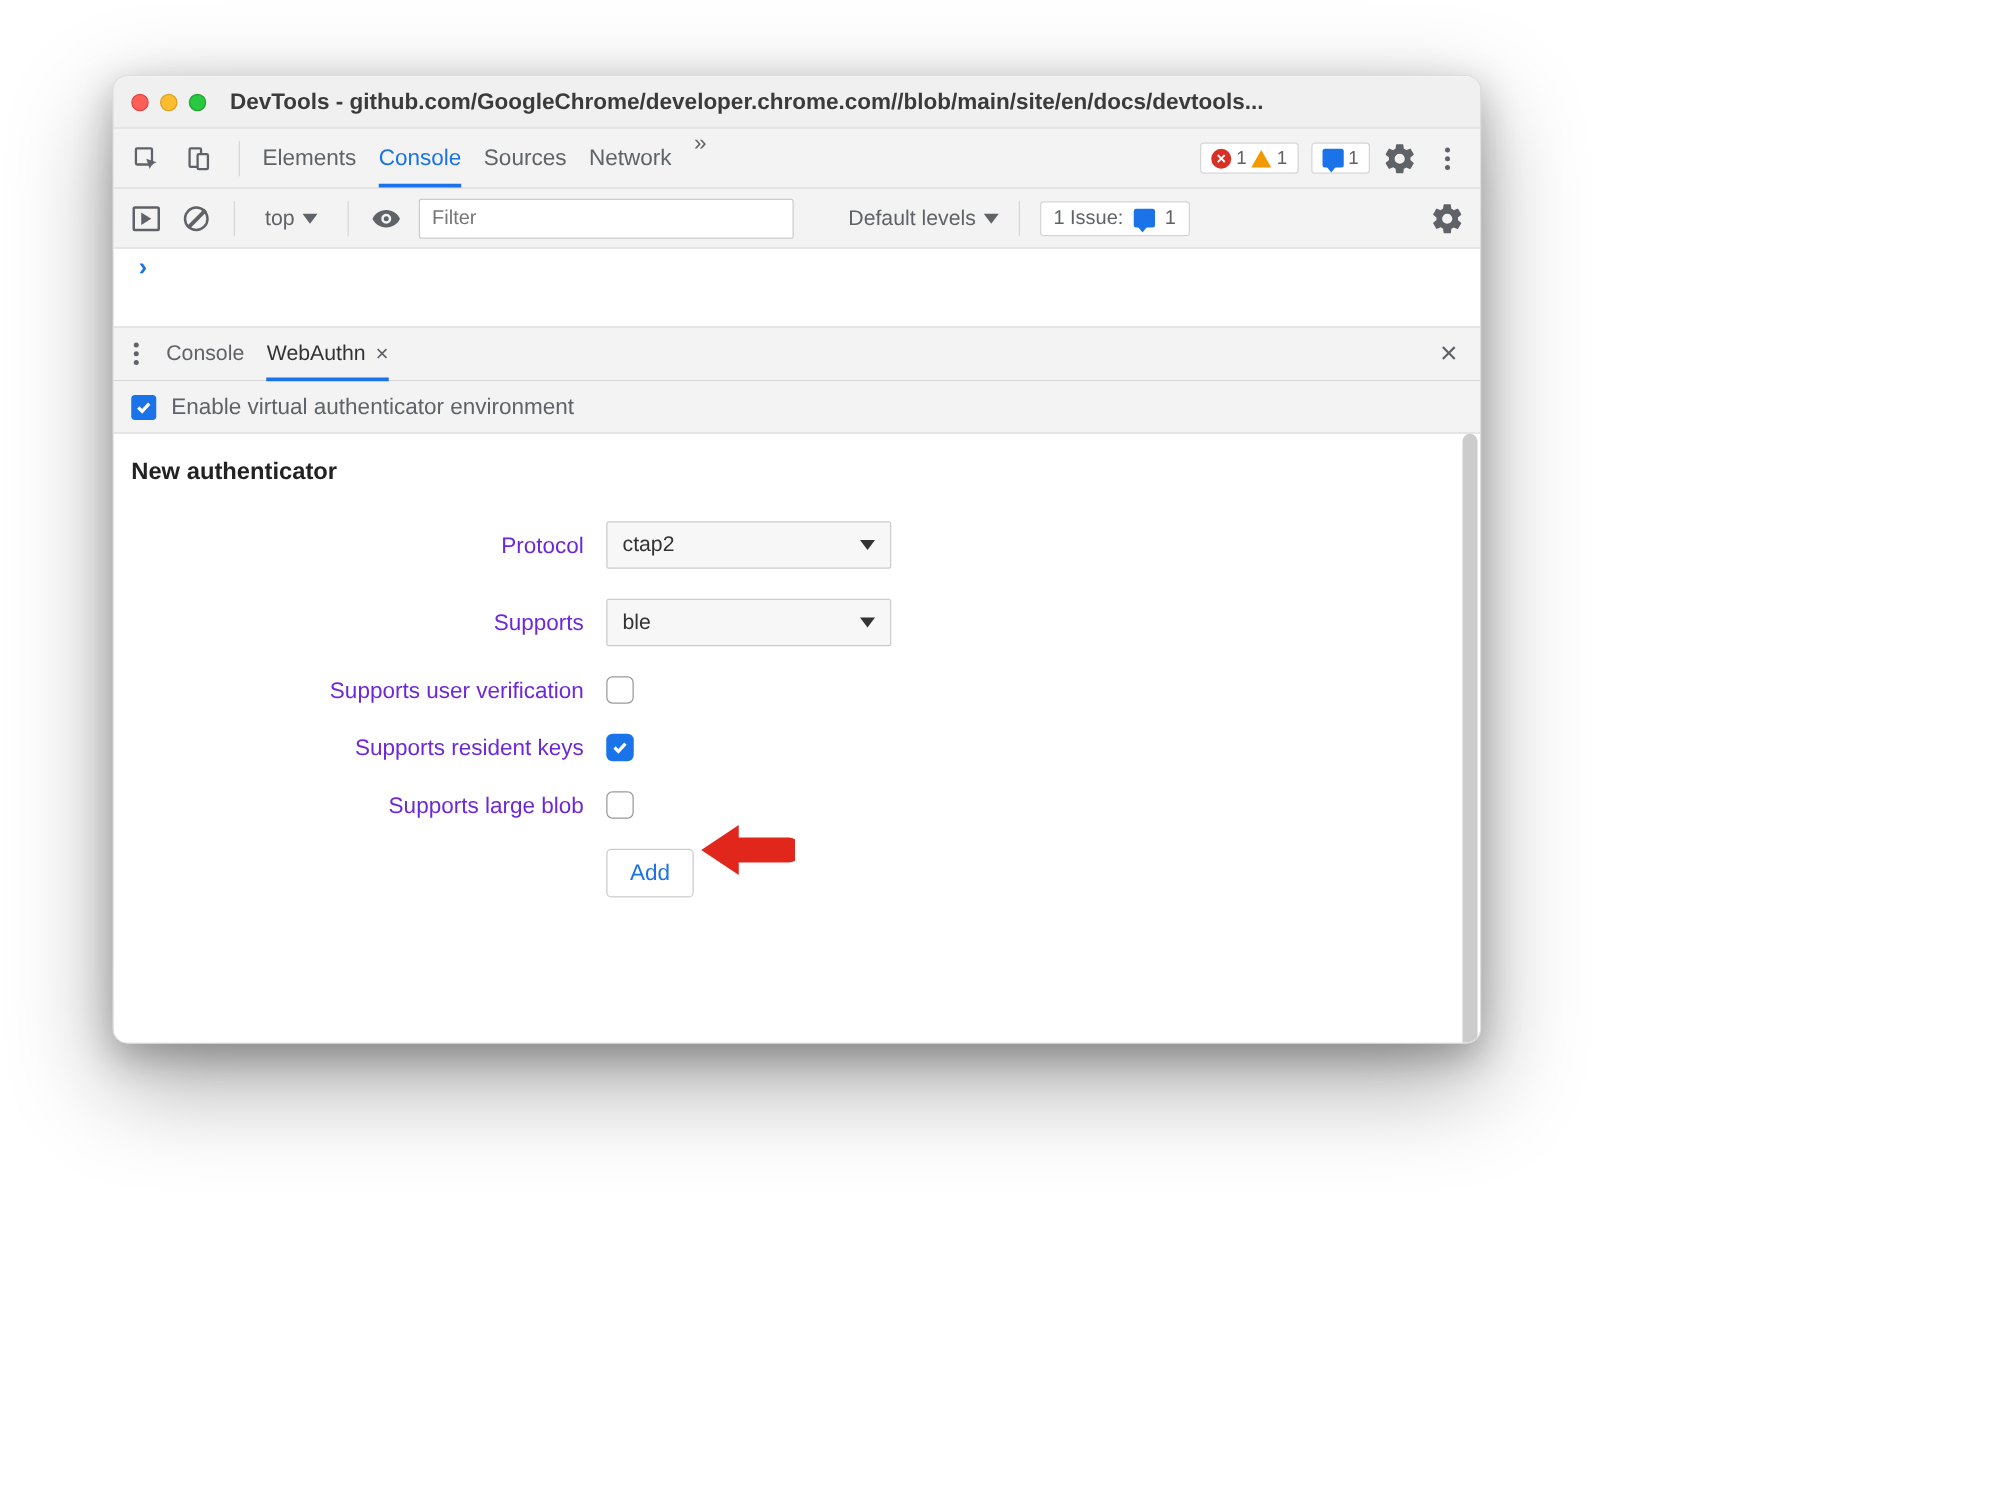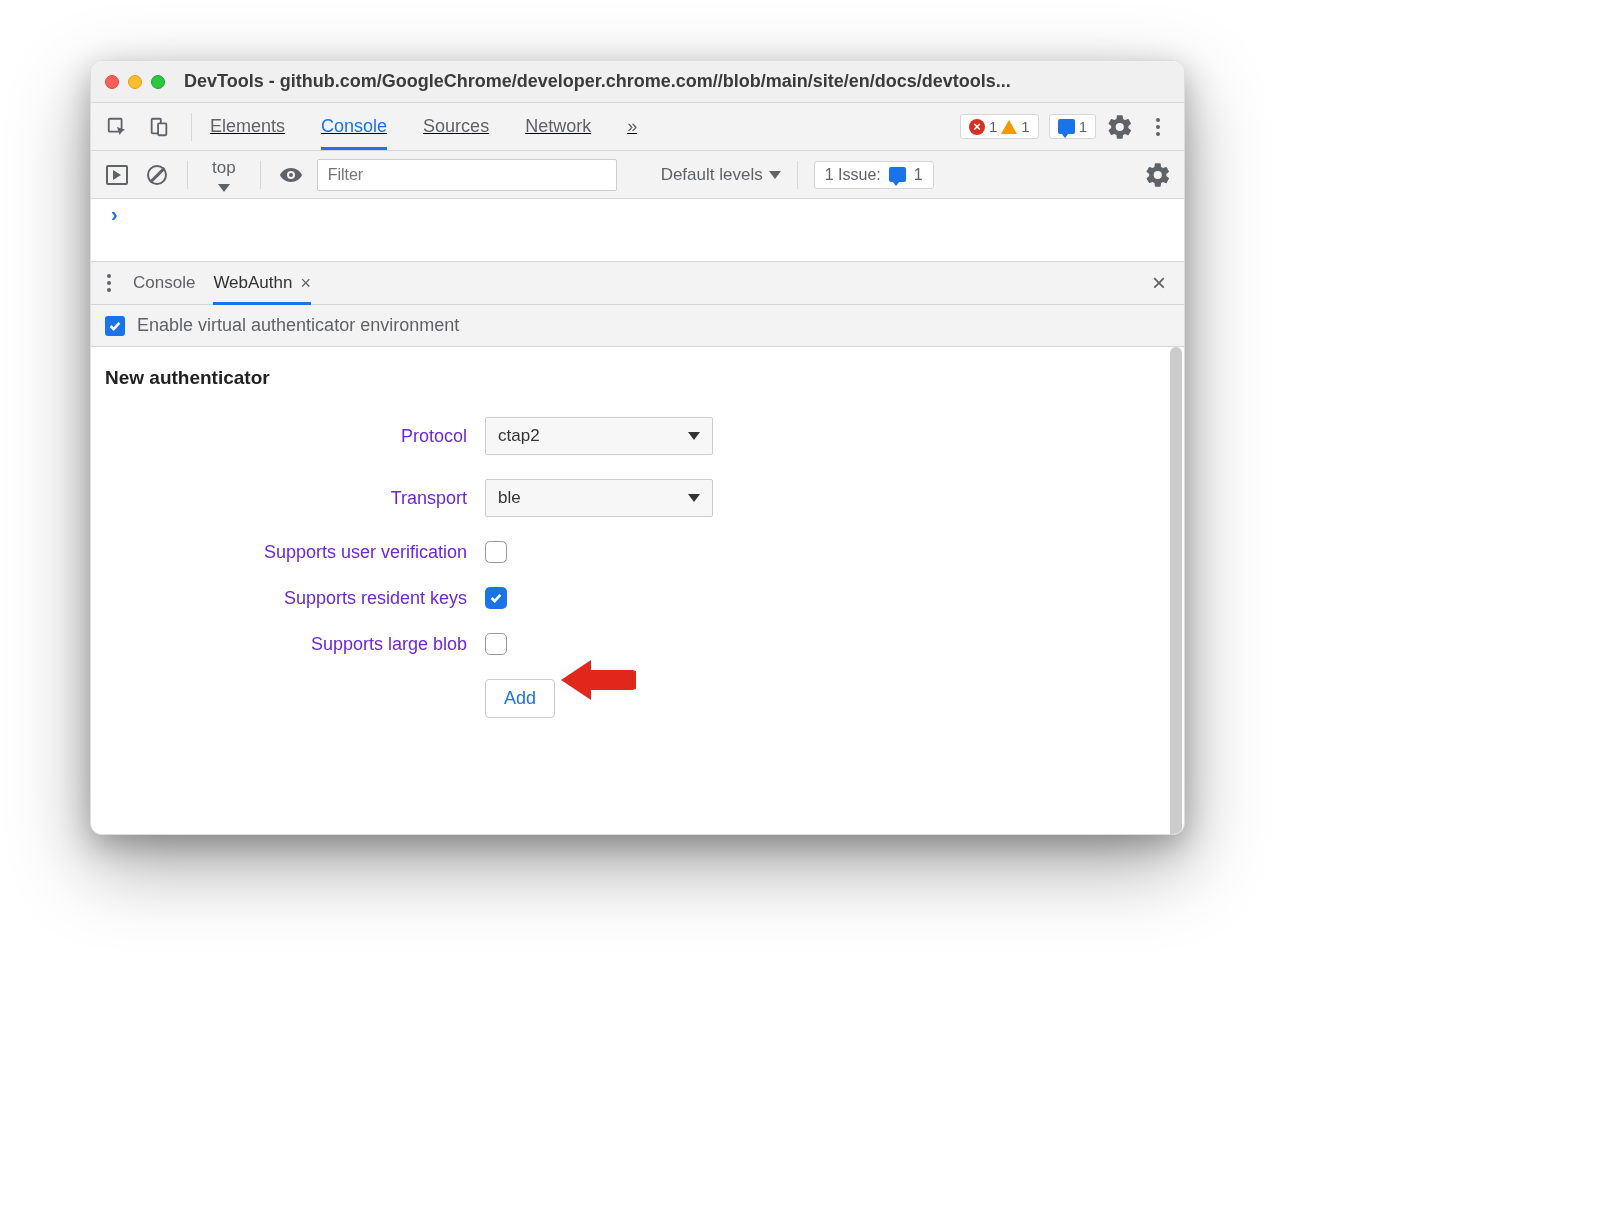--- a/index.html
+++ b/index.html
@@ -42,21 +42,21 @@
     height: 48px;
     background: #f3f3f3;
     border-bottom: 1px solid #d6d6d6;
     display: flex;
     align-items: center;
     padding: 0 12px;
     gap: 14px;
   }
   .icon-btn { width: 28px; height: 28px; display:flex; align-items:center; justify-content:center; color:#5f6368; cursor:pointer;}
   .divider { width:1px; height:28px; background:#d6d6d6; margin:0 4px;}
-  .tabs { display:flex; gap: 36px; align-items:center;text-decoration:underline; }
+  .tabs { display:flex; gap: 18px; align-items:flex-start; }
   .tab { font-size: 18px; color:#5f6368; padding: 12px 0; cursor:pointer; position:relative;}
   .tab.active { color:#1a73e8; }
   .tab.active::after { content:""; position:absolute; bottom:-1px; left:0; right:0; height:3px; background:#1a73e8;}
   .chev-more { color:#5f6368; font-size:18px; cursor:pointer;}
   .topbar-right { margin-left:auto; display:flex; align-items:center; gap:10px;}
   .badge-group { display:flex; align-items:center; gap:4px; border:1px solid #d6d6d6; border-radius:3px; padding:3px 8px; background:#fff;}
   .err-ico { width:16px; height:16px; border-radius:50%; background:#d93025; display:flex; align-items:center; justify-content:center;}
   .err-ico::after { content:"×"; color:#fff; font-size:13px; font-weight:bold; line-height:1;}
   .warn-ico { width:0; height:0; border-left:8px solid transparent; border-right:8px solid transparent; border-bottom:14px solid #f29900; position:relative;}
   .badge-num { font-size:15px; color:#5f6368;}
@@ -68,21 +68,21 @@
   .consolebar {
     height: 48px;
     background:#f3f3f3;
     border-bottom:1px solid #d6d6d6;
     display:flex; align-items:center; padding:0 12px; gap:12px;
   }
   .play-rect { width:22px; height:20px; border:2px solid #5f6368; border-radius:2px; position:relative;}
   .play-rect::after { content:""; position:absolute; left:5px; top:3px; width:0; height:0; border-top:5px solid transparent; border-bottom:5px solid transparent; border-left:8px solid #5f6368;}
   .no-ico { width:20px; height:20px; border:2.5px solid #5f6368; border-radius:50%; position:relative;}
   .no-ico::after{ content:""; position:absolute; width:2.5px; height:20px; background:#5f6368; transform:rotate(45deg); left:7px; top:-2px;}
-  .ctx-sel { font-size:17px; color:#5f6368; display:flex; align-items:center; gap:6px; padding:4px 8px; cursor:pointer;flex-direction:column;}
+  .ctx-sel { font-size:17px; color:#5f6368; display:flex; align-items:center; gap:6px; padding:4px 8px; cursor:pointer;}
   .dd-caret { width:0; height:0; border-left:6px solid transparent; border-right:6px solid transparent; border-top:8px solid #5f6368;}
   .eye-ico svg { width:24px; height:24px; fill:#5f6368;}
   .filter-input { height:32px; width:300px; border:1px solid #ccc; border-radius:2px; padding:0 10px; font-size:16px; background:#fff;}
   .levels { font-size:17px; color:#5f6368; display:flex; align-items:center; gap:6px; cursor:pointer;margin-left:32px;}
   .issue-pill { border:1px solid #d6d6d6; background:#fff; border-radius:3px; padding:4px 10px; display:flex; align-items:center; gap:8px; font-size:16px; color:#5f6368;text-align:center;}
   
   .console-body { height:62px; position:relative; background:#fff;}
   .caret-blue { position:absolute; left:20px; top:4px; color:#1a73e8; font-size:20px; font-weight:bold;}
   
   .drawer-tabs {
@@ -255,21 +255,21 @@
 
     <div class="form-row">
       <div class="form-label">Protocol</div>
       <div class="sel">
         <span>ctap2</span>
         <div class="dd-caret"></div>
       </div>
     </div>
 
     <div class="form-row">
-      <div class="form-label">Transport</div>
+      <div class="form-label">Supports</div>
       <div class="sel">
         <span>ble</span>
         <div class="dd-caret"></div>
       </div>
     </div>
 
     <div class="form-row">
       <div class="form-label">Supports user verification</div>
       <div class="cbx-empty"></div>
     </div>

